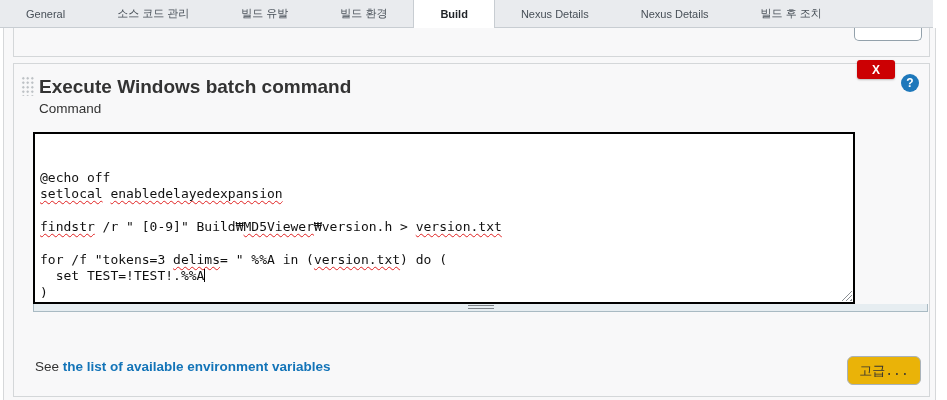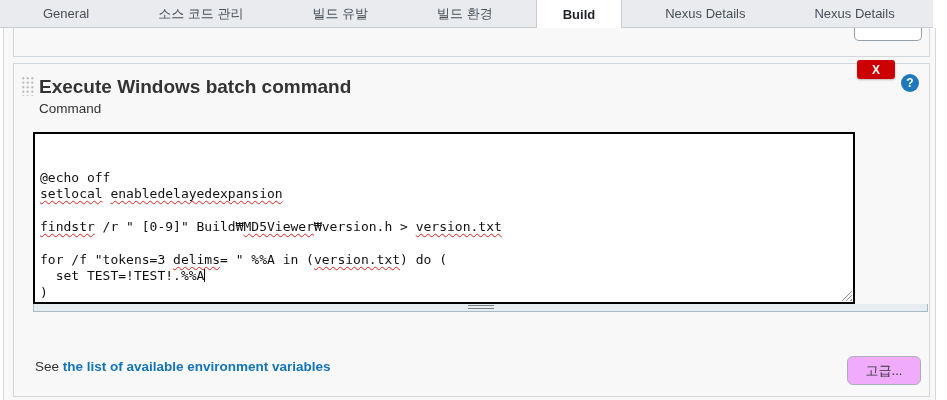--- a/index.html
+++ b/index.html
@@ -4,22 +4,22 @@
 <style>
   * { margin:0; padding:0; box-sizing:border-box; }
   html,body { width:947px; height:400px; overflow:hidden; background:#ffffff;
     font-family:"Liberation Sans", sans-serif; }
   .stage { position:relative; width:947px; height:400px; }
 
   
   .tabbar { position:absolute; left:0; top:0; width:933px; height:28px;
     background:#e9ebee; border-bottom:1px solid #c8cdd2;
     display:flex; align-items:stretch; }
-  .tab { display:flex; align-items:center; padding:0 26px; font-size:13px;
-    color:#474f57; white-space:nowrap; cursor:pointer;margin-left:17px; }
+  .tab { display:flex; align-items:center; padding:0 26px; font-size:11px;
+    color:#474f57; white-space:nowrap; cursor:pointer; }
   .tab.active { background:#ffffff; border-left:1px solid #c8cdd2; border-right:1px solid #c8cdd2;
     font-weight:bold; color:#1f2327; margin-bottom:-1px;text-align:right; }
 
   
   .section { position:absolute; left:3px; top:28px; width:933px; height:372px;
     background:#f8f8f9; border-left:1px solid #d6d8da; border-right:1px solid #d6d8da; }
 
   
   .prev-card { position:absolute; left:9px; top:0; width:917px; height:29px;
     border-left:1px solid #d4d7d9; border-right:1px solid #d4d7d9; border-bottom:1px solid #d4d7d9; }
@@ -62,24 +62,24 @@
     display:flex; align-items:center; justify-content:center; }
   .resize-grip { width:26px; height:5px;
     background:repeating-linear-gradient(#7c8186 0 1px, transparent 1px 3px); }
 
   
   .env-note { position:absolute; left:21px; top:255px; font-size:13.5px; color:#333;margin-top:40px; }
   .env-link { color:#1374b8; font-weight:600; text-decoration:none; cursor:pointer; }
 
   
   .adv-btn { position:absolute; left:833px; top:292px; width:74px; height:29px;
-    background:#f0abfc; border:1px solid #a9b2ba; border-radius:6px;
+    background:#eab308; border:1px solid #a9b2ba; border-radius:6px;
     font-size:13px; color:#333; cursor:pointer;
     display:flex; align-items:center; justify-content:center;
-    font-family:Liberation Sans, sans-serif; }
+    font-family:Liberation Mono, monospace; }
 </style>
 </head>
 <body>
 
 <div class="stage">
 
   <div class="tabbar">
       <div class="tab">General</div>
       <div class="tab">소스 코드 관리</div>
       <div class="tab">빌드 유발</div>

